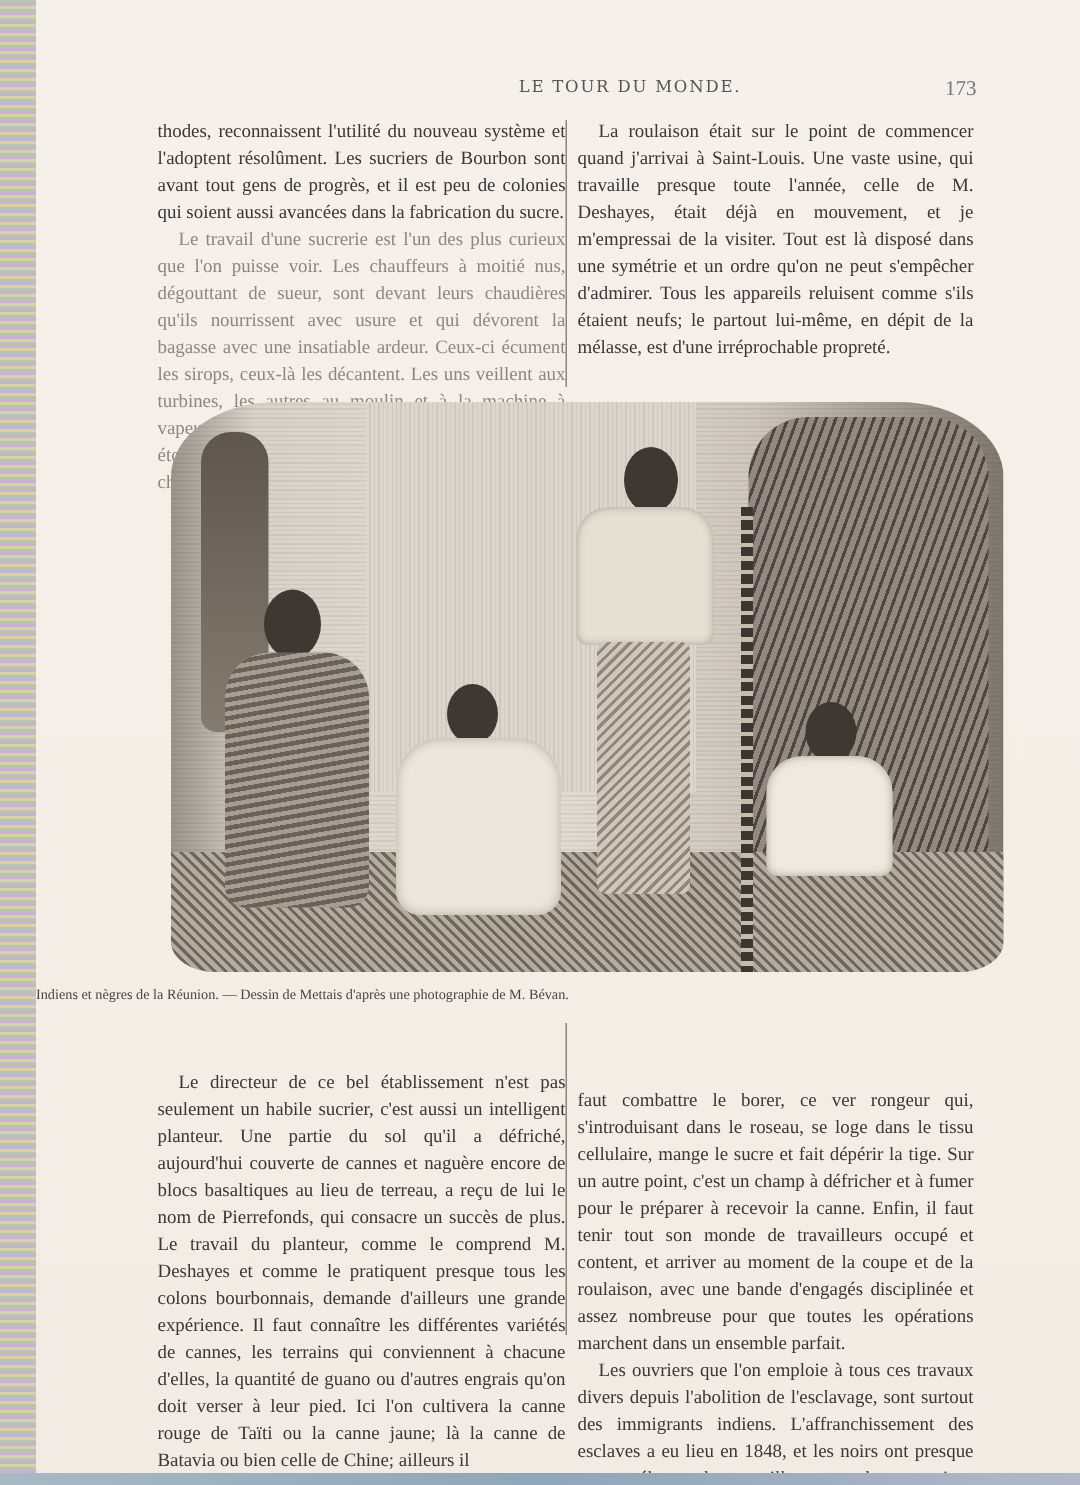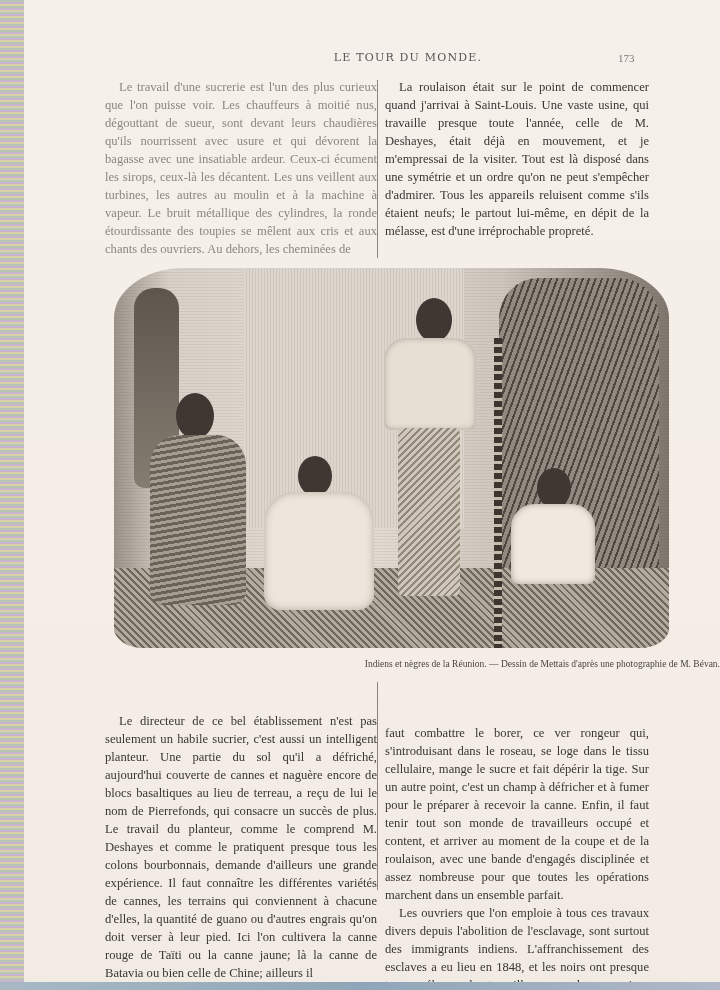--- a/index.html
+++ b/index.html
@@ -14,29 +14,29 @@
     }
     .scan-bottom {
       position: absolute; left: 0; bottom: 0; width: 720px; height: 8px;
       background: linear-gradient(90deg, #a8b9c4, #8fa6b8, #b0b8c8);
     }
     .page {
       position: absolute; left: 24px; top: 0; width: 696px; height: 982px;
       background: linear-gradient(180deg, #f6f0ea 0%, #f4eee7 60%, #f1ebe4 100%);
     }
     .running-head {
-      position: absolute; top: 51px; left: 4px; width: 584px; height: 20px;
+      position: absolute; top: 51px; left: 16px; width: 584px; height: 20px;
     }
     .running-title {
       position: absolute; left: 290px; top: 0; width: 180px; text-align: center;
       font-family: "DejaVu Serif", serif; font-size: 11px; letter-spacing: 1.2px; color: #555;
     }
     .page-number {
       position: absolute; left: 590px; top: 1px;
-      font-family: "Liberation Serif", serif; font-size: 11px; color: #777;
+      font-family: "Liberation Serif", serif; font-size: 14px; color: #777;
     }
     .column {
       position: absolute; width: 272px;
       font-family: "Liberation Serif", serif; font-size: 12.6px; line-height: 18px;
       color: #3a3633; text-align: justify;
     }
     .column p { margin: 0; text-indent: 0; }
     .column p.indent { text-indent: 14px; }
     .column .faded { color: #8d8580; }
     .col-divider {
@@ -65,21 +65,21 @@
     }
     .fig-canes {
       position: absolute; right: 10px; top: 10px; width: 160px; height: 300px;
       background: repeating-linear-gradient(110deg, #4e463f 0px, #4e463f 2px, #928a80 2px, #928a80 6px);
       border-radius: 40px 40px 0 0;
     }
     .person { position: absolute; }
     .head { position: absolute; border-radius: 50%; background: #3f3832; }
     .body-shape { position: absolute; }
     .caption {
-      position: absolute; top: 659px; left: 0; width: 696px; text-align: right;
+      position: absolute; top: 659px; left: 0; width: 696px; text-align: left;
       font-family: "Liberation Serif", serif; font-size: 9.5px; color: #4a4440;
     }
     .watermark {
       position: absolute; right: 12px; top: 958px;
       font-family: "DejaVu Sans", sans-serif; font-weight: bold; font-size: 22px;
       color: #ffffff; letter-spacing: 0.2px;
       text-shadow: 0 0 3px rgba(150,150,150,0.8), 1px 1px 1px rgba(120,120,120,0.6);
     }
   </style>
 </head>
@@ -88,20 +88,21 @@
 <div class="scan-edge"></div>
 
 <div class="page">
 
   <div class="running-head">
     <div class="running-title">LE TOUR DU MONDE.</div>
     <div class="page-number">173</div>
   </div>
 
   <div class="column" style="left:81px; top:78px;">
+    <p>thodes, reconnaissent l'utilité du nouveau système et l'adoptent résolûment. Les sucriers de Bourbon sont avant tout gens de progrès, et il est peu de colonies qui soient aussi avancées dans la fabrication du sucre.</p>
     <p class="indent faded">Le travail d'une sucrerie est l'un des plus curieux que l'on puisse voir. Les chauffeurs à moitié nus, dégouttant de sueur, sont devant leurs chaudières qu'ils nourrissent avec usure et qui dévorent la bagasse avec une insatiable ardeur. Ceux-ci écument les sirops, ceux-là les décantent. Les uns veillent aux turbines, les autres au moulin et à la machine à vapeur. Le bruit métallique des cylindres, la ronde étourdissante des toupies se mêlent aux cris et aux chants des ouvriers. Au dehors, les cheminées de</p>
   </div>
   <div class="col-divider" style="left:353px; top:80px; height:178px;"></div>
   <div class="column" style="left:361px; top:78px; width:264px;">
     <p class="indent">La roulaison était sur le point de commencer quand j'arrivai à Saint-Louis. Une vaste usine, qui travaille presque toute l'année, celle de M. Deshayes, était déjà en mouvement, et je m'empressai de la visiter. Tout est là disposé dans une symétrie et un ordre qu'on ne peut s'empêcher d'admirer. Tous les appareils reluisent comme s'ils étaient neufs; le partout lui-même, en dépit de la mélasse, est d'une irréprochable propreté.</p>
   </div>
 
   <div class="figure">
     <div class="fig-wall"></div>
     <div class="fig-plant-left"></div>

